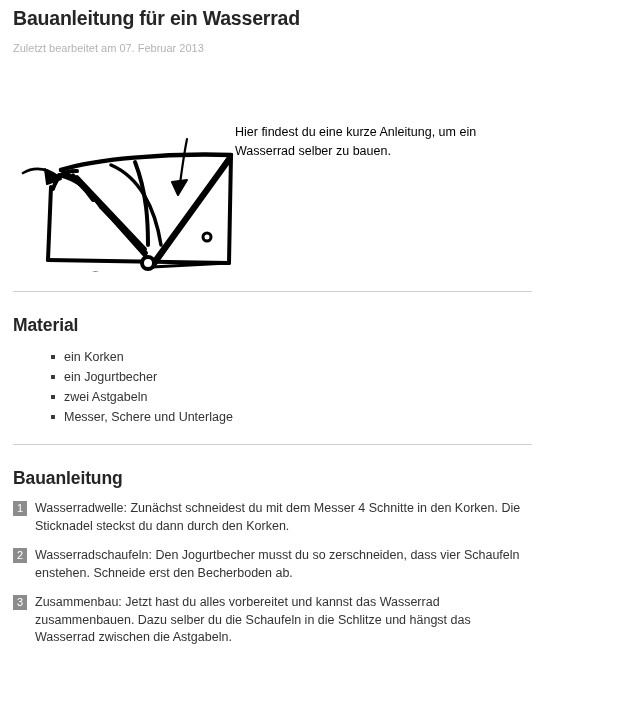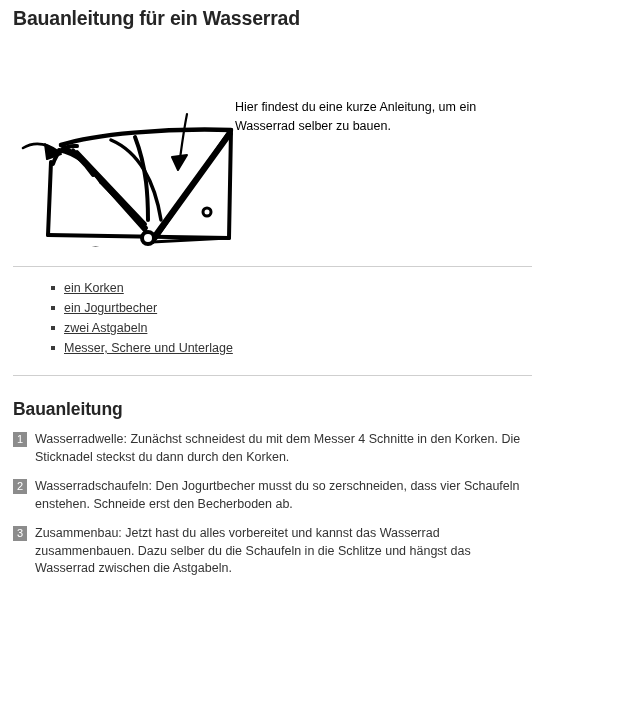--- a/index.html
+++ b/index.html
@@ -89,21 +89,20 @@
     font-weight: bold;
     color: #252525;
     line-height: 22px;
     letter-spacing: -0.1px;
   }
 
   .material-list {
     margin: 0;
     padding: 11px 0 0 38px;
     list-style: none;
-    text-decoration: underline;
   }
   .material-list li {
     position: relative;
     font-size: 12.5px;
     line-height: 20px;
     color: #333333;
     padding-left: 13px;
   }
   .material-list li::before {
     content: "";
@@ -146,20 +145,21 @@
   }
   .step-text { display: block; }
 </style>
 </head>
 <body>
 
 <div class="page">
 
   <h1 class="article-title">Bauanleitung für ein Wasserrad</h1>
 
+  <p class="article-meta">Zuletzt bearbeitet am 07. Februar 2013</p>
 
   <div class="intro">
 
     <div class="figure">
       <svg viewBox="0 0 228 205" xmlns="http://www.w3.org/2000/svg">
         <g fill="none" stroke="#000000" stroke-linecap="round" stroke-linejoin="round">
 
           <path d="M36 120 L33 193" stroke-width="4"></path>
           <path d="M33 193 L214 196" stroke-width="4"></path>
           <path d="M214 196 L216 88" stroke-width="4"></path>
@@ -219,20 +219,21 @@
           <circle cx="133" cy="203" r="6" stroke-width="4" fill="#ffffff"></circle>
         </g>
       </svg>
     </div>
 
     <p class="intro-text">Hier findest du eine kurze Anleitung, um ein Wasserrad selber zu bauen.</p>
   </div>
 
   <hr class="divider divider-1">
 
+  <h2 class="section-title">Material</h2>
 
   <ul class="material-list">
     <li>ein Korken</li>
     <li>ein Jogurtbecher</li>
     <li>zwei Astgabeln</li>
     <li>Messer, Schere und Unterlage</li>
   </ul>
 
   <hr class="divider divider-2">
 

